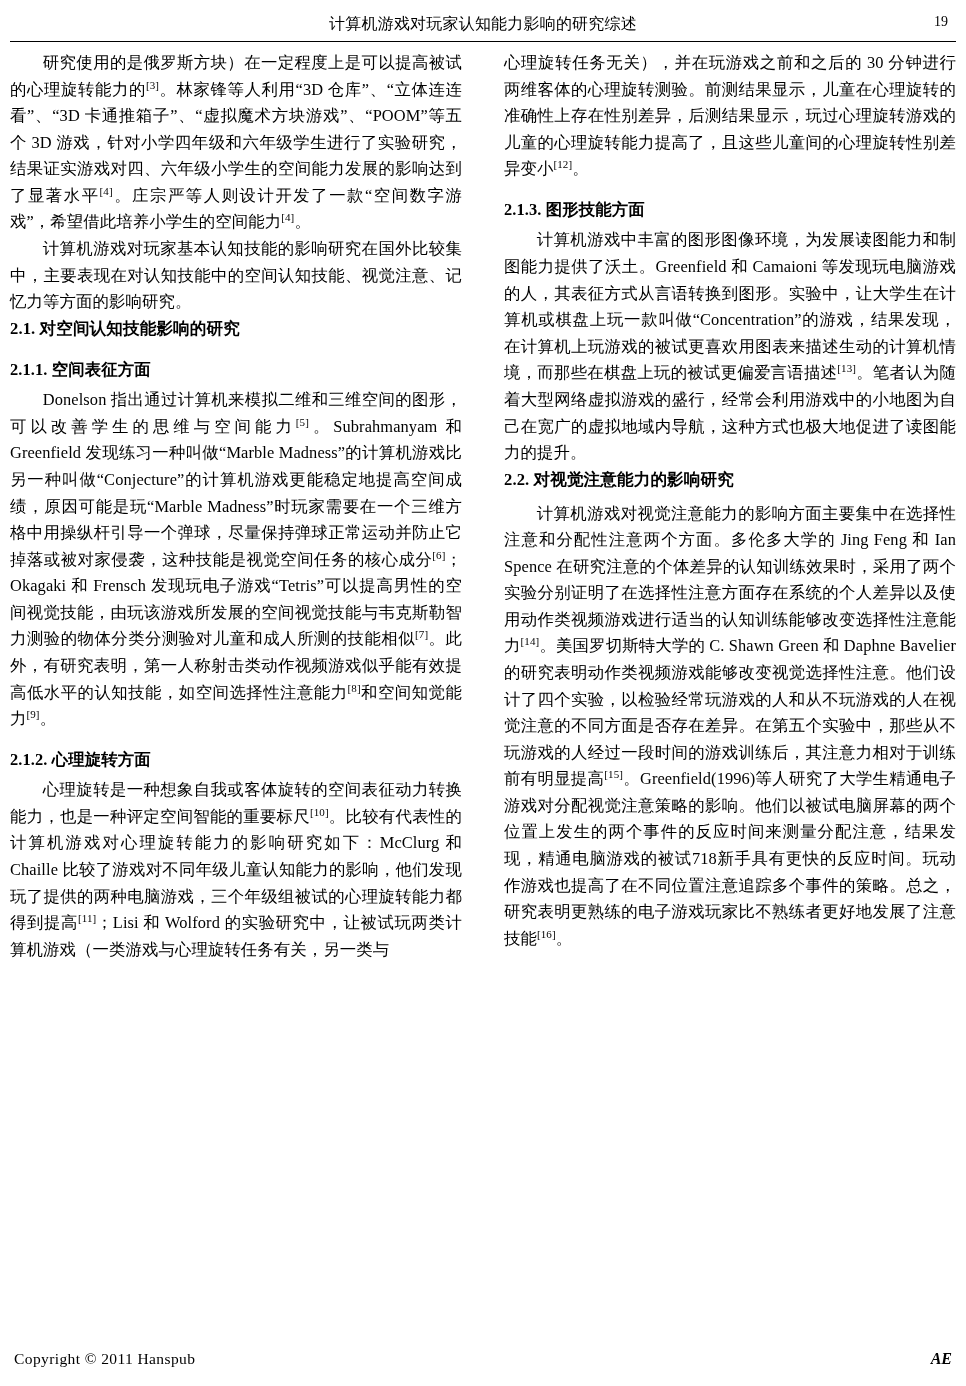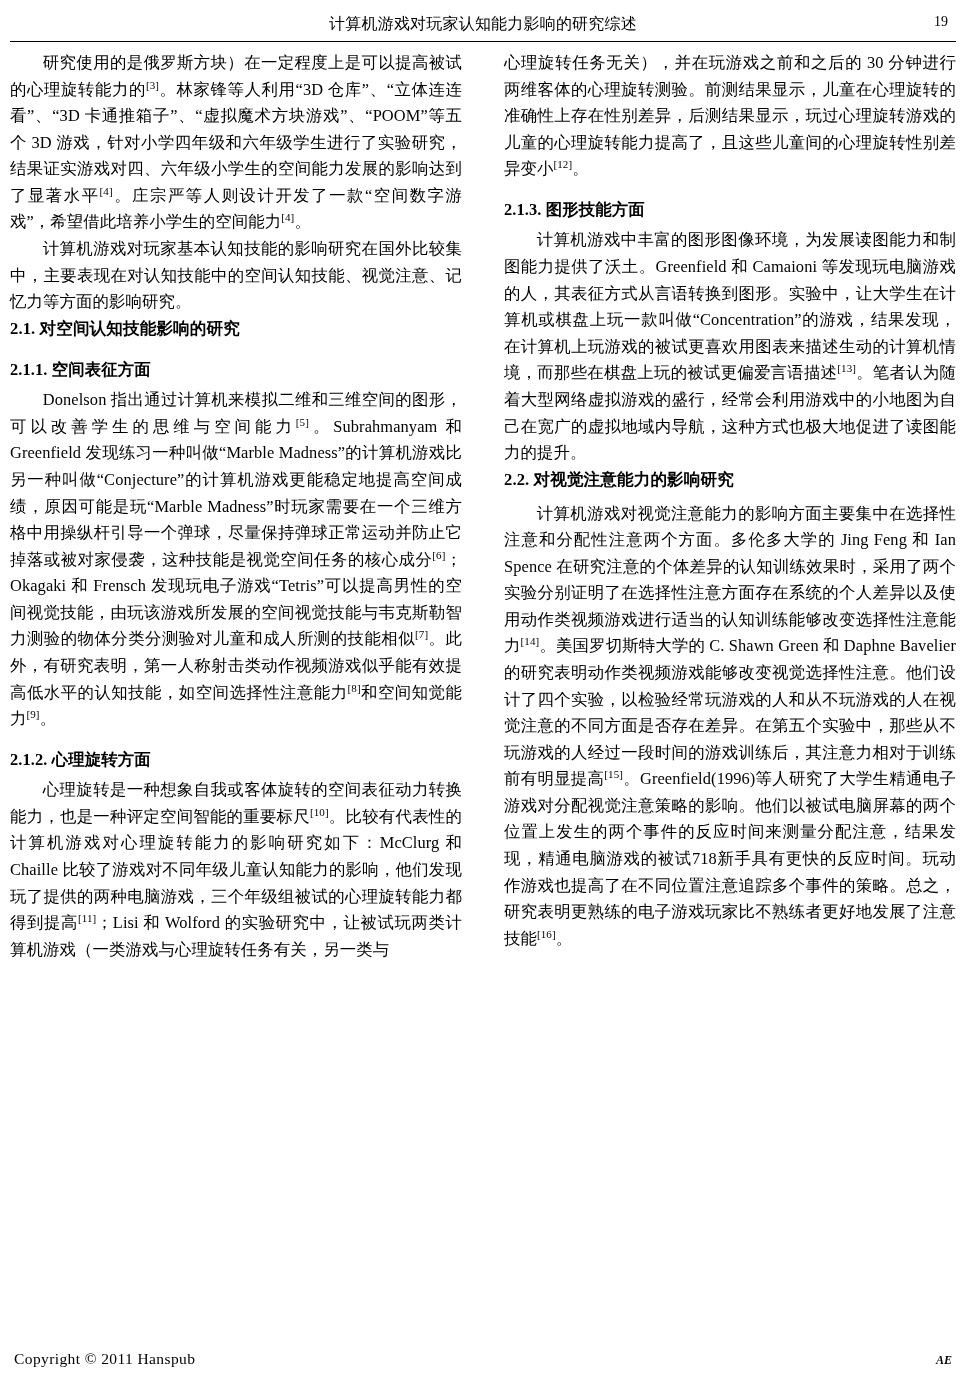--- a/index.html
+++ b/index.html
@@ -115,21 +115,21 @@
     gap: 41px;
   }
   .footer .copyright {
     font-family: "Liberation Serif", serif;
     letter-spacing: 0.4px;
   }
   .footer .journal {
     font-weight: bold;
     font-style: italic;
     font-family: "Liberation Serif", serif;
-    font-size: 12px;
+    font-size: 16px;
   }
 </style>
 </head>
 <body>
 
 <div class="page">
 
   <div class="running-head">
     <div class="rh-title">计算机游戏对玩家认知能力影响的研究综述</div>
     <div class="rh-page">19</div>

